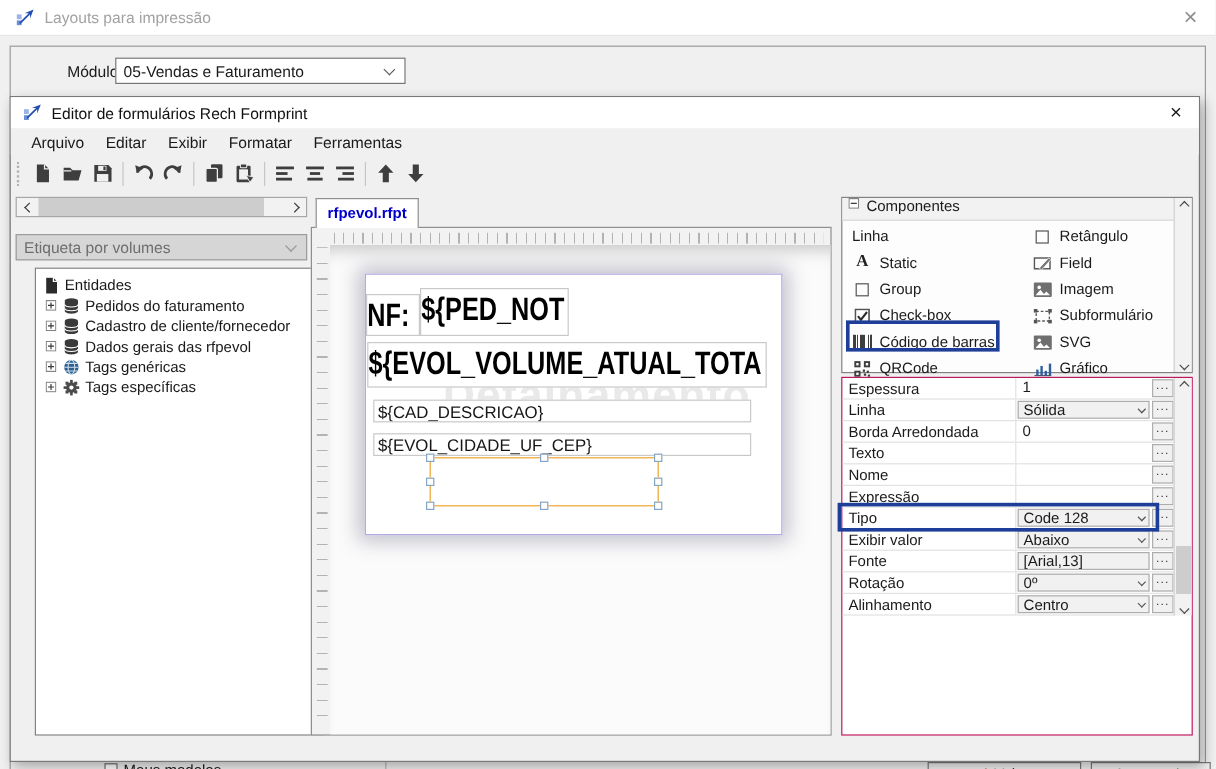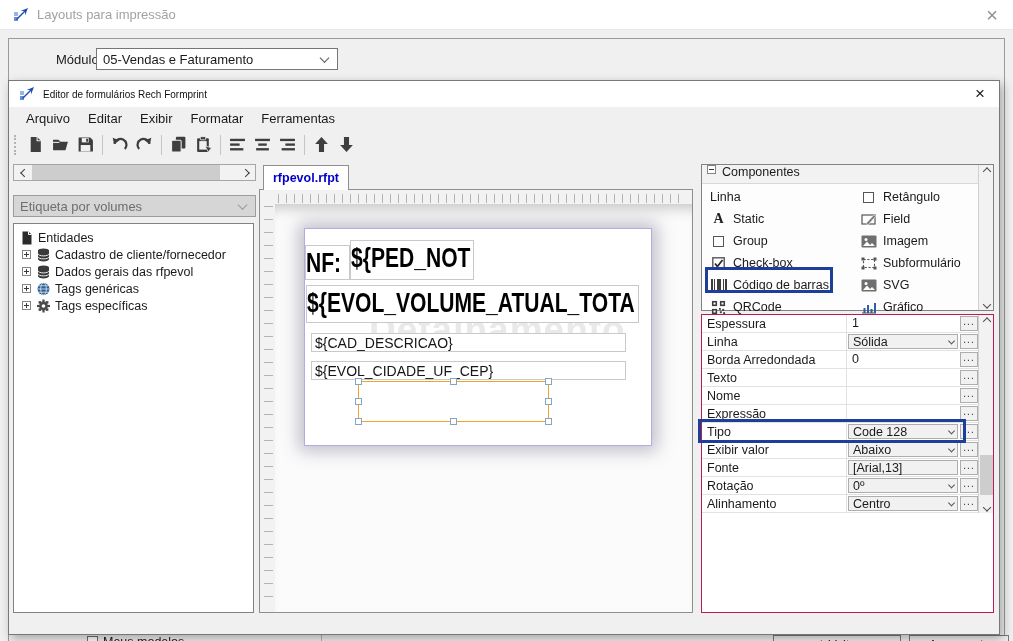--- a/index.html
+++ b/index.html
@@ -26,40 +26,40 @@
   .f-sep { position:absolute; left:312px; top:594px; width:1px; height:16px; background:#b5b5b5; }
   .f-btn { position:absolute; top:596px; height:20px; border:1px solid #7a7a7a; background:#f0f0f0; display:flex; align-items:center; justify-content:center; gap:7px; font-size:12.5px; }
   .btn-voltar { left:764px; width:128px; }
   .btn-avancar { left:900px; width:100px; }
   .tri-l { width:0; height:0; border-top:5px solid transparent; border-bottom:5px solid transparent; border-right:8px solid #c23b2e; }
   .tri-r { width:0; height:0; border-top:5px solid transparent; border-bottom:5px solid transparent; border-left:8px solid #2f8f34; }
 
   
   .editor { position:absolute; left:8px; top:80px; width:992px; height:555px; background:#f0f0f0; border:1px solid #787878; box-shadow:3px 4px 10px rgba(0,0,0,.30); z-index:10; }
   .e-titlebar { position:absolute; left:0; top:0; width:100%; height:26px; background:#fff; display:flex; align-items:center; }
-  .e-title { font-size:10px; color:#111; margin-left:8px;text-align:center; }
+  .e-title { font-size:13px; color:#111; margin-left:8px;text-align:center; }
   .e-close { right:10px; top:4px; font-size:17px; color:#1a1a1a; }
   .menubar { position:absolute; left:0; top:26px; width:100%; height:22px; display:flex; align-items:center; padding-left:8px; background:#f0f0f0; }
   .menu-item { padding:2px 9px; font-size:13px; }
   .toolbar { position:absolute; left:0; top:48px; width:100%; height:31px; display:flex; align-items:center; padding-left:5px; }
   .grip { width:3px; height:20px; border-left:2px dotted #b2b2b2; margin-right:6px; }
   .tbtn { width:25px; height:25px; display:flex; align-items:center; justify-content:center; }
   .tbtn svg { width:17px; height:17px; }
   .tsep { width:1px; height:20px; background:#c6c6c6; margin:0 4px; }
 
   
   .lp-scroll { position:absolute; left:4px; top:83px; width:243px; height:17px; border:1px solid #a6a6a6; background:#f2f2f2; }
   .hs-btn { position:absolute; top:0; width:17px; height:15px; display:flex; align-items:center; justify-content:center; }
   .hs-left { left:0; } .hs-right { right:0; }
   .hchev { width:6px; height:6px; border-left:1.5px solid #3c3c3c; border-bottom:1.5px solid #3c3c3c; }
   .hs-left .hchev { transform:rotate(45deg) translate(1px,-1px); }
   .hs-right .hchev { transform:rotate(-135deg) translate(1px,-1px); }
   .hs-thumb { position:absolute; left:18px; top:0; width:188px; height:15px; background:#cdcdcd; }
   .lp-combo { position:absolute; left:4px; top:114px; width:243px; height:22px; background:#d6d6d6; border:1px solid #9c9c9c; display:flex; align-items:center; padding-left:6px; color:#6e6e6e; font-size:13px; }
-  .tree { position:absolute; left:4px; top:142px; width:241px; height:390px; background:#fff; border:1px solid #828282; padding-top:5px; }
+  .tree { position:absolute; left:20px; top:142px; width:241px; height:390px; background:#fff; border:1px solid #828282; padding-top:5px; }
   .titem { display:flex; align-items:center; height:17px; font-size:12.5px; }
   .titem .ind0 { width:5px; } .titem .ind1 { width:8px; }
   .exp { width:9px; height:9px; margin-right:5px; flex:0 0 auto; }
   .tico { width:15px; height:14px; margin-right:4px; flex:0 0 auto; }
 
   
   .tab { position:absolute; left:254px; top:84px; width:86px; height:25px; background:#fff; border:1px solid #8e8e8e; border-bottom:none; z-index:3; display:flex; align-items:center; justify-content:center; color:#0000cc; font-weight:bold; font-size:12.5px; }
   .canvasbox { position:absolute; left:250px; top:108px; width:434px; height:424px; border:1px solid #8e8e8e; background:#f2f2f2; }
   .hruler { position:absolute; left:18px; top:4px; width:408px; height:9px; background-image:repeating-linear-gradient(to right,#b3b3b3 0 1px,transparent 1px 8px); }
   .vruler { position:absolute; left:4px; top:16px; width:9px; height:402px; background-image:repeating-linear-gradient(to bottom,#b3b3b3 0 1px,transparent 1px 13px); }
@@ -278,20 +278,38 @@
   </div>
 
   <div class="tree">
     <div class="titem">
       <span class="ind0"></span>
       <svg class="tico" viewBox="0 0 14 14">
           <path d="M3 0.5h6l3 3V13.5H3z" fill="#2b2b2b"></path>
           <path d="M9 0.5v3h3" fill="none" stroke="#fff" stroke-width="1"></path>
         </svg>
       <span>Entidades</span>
+    </div>
+    <div class="titem">
+      <span class="ind1"></span>
+      <svg class="exp" viewBox="0 0 9 9">
+          <rect x="0.5" y="0.5" width="8" height="8" fill="#fff" stroke="#848484"></rect>
+          <path d="M2 4.5h5M4.5 2v5" stroke="#3a3a3a" stroke-width="1"></path>
+        </svg>
+      <svg class="tico" viewBox="0 0 14 14">
+          <g fill="#3a3a3a">
+            <ellipse cx="7" cy="2.6" rx="5.5" ry="2.1"></ellipse>
+            <path d="M1.5 2.6v8.6c0 1.2 2.5 2.2 5.5 2.2s5.5-1 5.5-2.2V2.6z"></path>
+          </g>
+          <g stroke="#fff" stroke-width="0.9" fill="none">
+            <path d="M1.5 5.8c0 1.2 2.5 2.1 5.5 2.1s5.5-.9 5.5-2.1"></path>
+            <path d="M1.5 8.8c0 1.2 2.5 2.1 5.5 2.1s5.5-.9 5.5-2.1"></path>
+          </g>
+        </svg>
+      <span>Pedidos do faturamento</span>
     </div>
     <div class="titem">
       <span class="ind1"></span>
       <svg class="exp" viewBox="0 0 9 9">
           <rect x="0.5" y="0.5" width="8" height="8" fill="#fff" stroke="#848484"></rect>
           <path d="M2 4.5h5M4.5 2v5" stroke="#3a3a3a" stroke-width="1"></path>
         </svg>
       <svg class="tico" viewBox="0 0 14 14">
           <g fill="#3a3a3a">
             <ellipse cx="7" cy="2.6" rx="5.5" ry="2.1"></ellipse>

